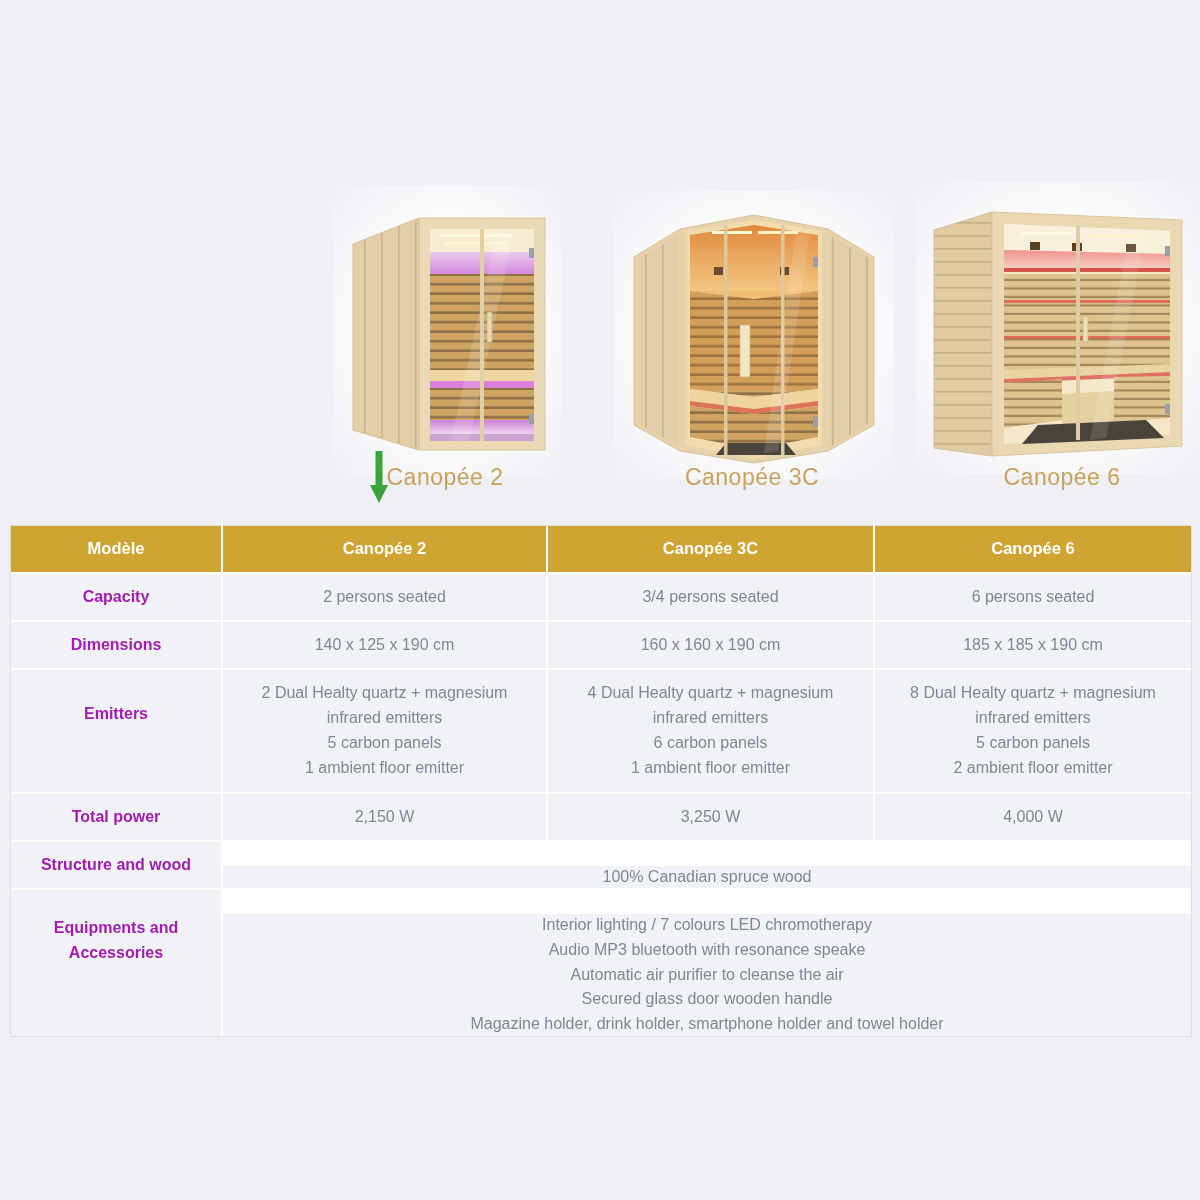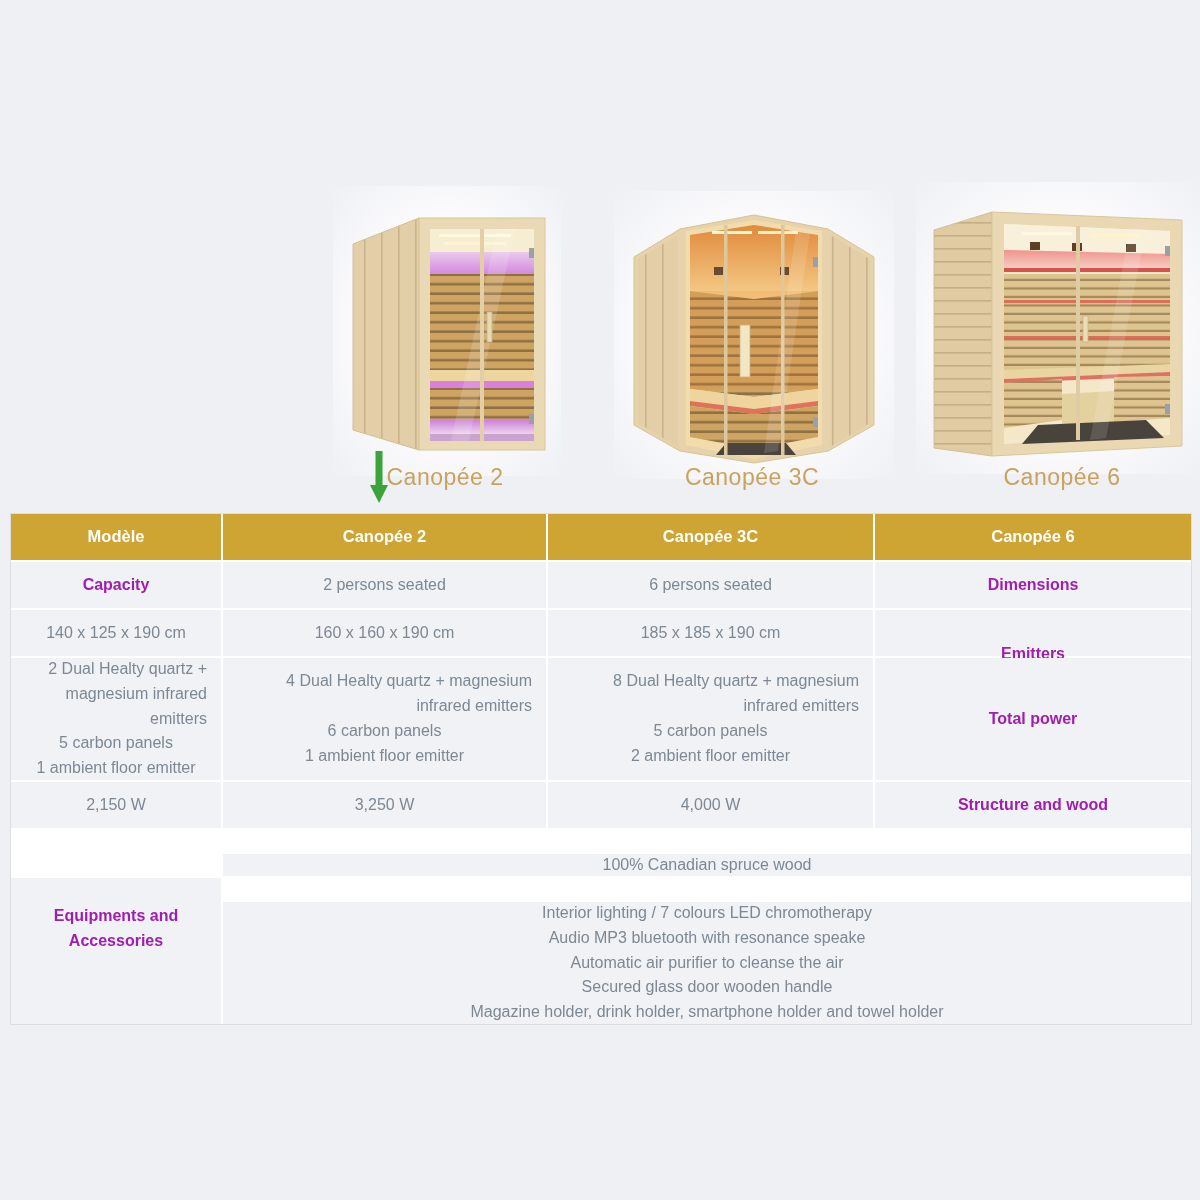--- a/index.html
+++ b/index.html
@@ -16,34 +16,34 @@
     background:radial-gradient(ellipse at center,#FBFBFD 55%,rgba(251,251,253,0) 100%);
   }
   .product svg{position:relative;display:block;}
   .product-label{
     position:absolute;top:464px;transform:translateX(-50%);
     font-size:23px;letter-spacing:.5px;white-space:nowrap;
   }
   .sel-arrow{position:absolute;left:370px;top:451px;width:18px;height:52px;}
   
   .cmp-table{
-    position:absolute;left:10px;top:513px;width:1180px;
+    position:absolute;left:10px;top:525px;width:1180px;
     display:grid;
     grid-template-columns:210px 323px 325px 316px;
     grid-template-rows:46px 46px 46px 122px 46px 46px 146px;
     gap:2px;background:#FFFFFF;border:1px solid #DCDEE3;
   }
   .cell{
     background:#F1F2F6;display:flex;flex-direction:column;
     align-items:center;justify-content:center;text-align:center;
     font-size:16px;line-height:1.55;padding:2px 14px;box-sizing:border-box;
   }
   .cell.hdr{color:#FFFFFF;font-weight:bold;font-size:16.5px;}
   .cell.lbl{color:#a21caf;font-weight:bold;}
-  .cell.val{color:#7C8894;text-align:right;}
+  .cell.val{color:#7C8894;}
   .cell.span3{grid-column:2 / 5;margin-top:24px;}
 </style>
 </head>
 <body>
 
 <svg width="0" height="0" style="position:absolute" aria-hidden="true">
   <defs>
     <pattern id="p-slat" width="10" height="9.5" patternUnits="userSpaceOnUse">
       <rect width="10" height="6.8" fill="#CFA461"></rect>
       <rect y="6.8" width="10" height="2.7" fill="#8F6F44"></rect>
@@ -175,20 +175,21 @@
 
 <div class="cmp-table">
 
   <div class="cell hdr" style="background:#CEA433">Modèle</div>
   <div class="cell hdr" style="background:#CEA433">Canopée 2</div>
   <div class="cell hdr" style="background:#CEA433">Canopée 3C</div>
   <div class="cell hdr" style="background:#CEA433">Canopée 6</div>
 
   <div class="cell lbl">Capacity</div>
   <div class="cell val">2 persons seated</div>
+  <div class="cell val">3/4 persons seated</div>
   <div class="cell val">6 persons seated</div>
 
   <div class="cell lbl">Dimensions</div>
   <div class="cell val">140 x 125 x 190 cm</div>
   <div class="cell val">160 x 160 x 190 cm</div>
   <div class="cell val">185 x 185 x 190 cm</div>
 
   <div class="cell lbl" style="justify-content:flex-start;padding-top:32px">Emitters</div>
   <div class="cell val">
     <div>2 Dual Healty quartz + magnesium infrared emitters</div>

